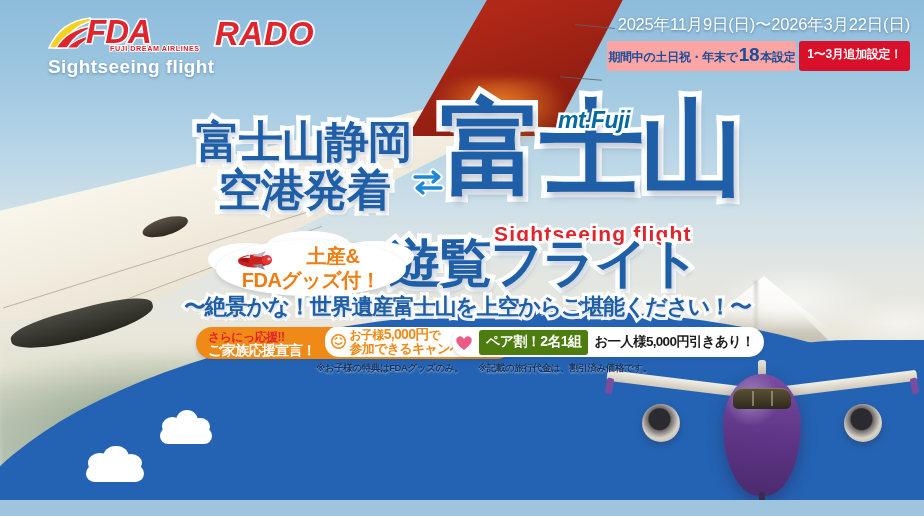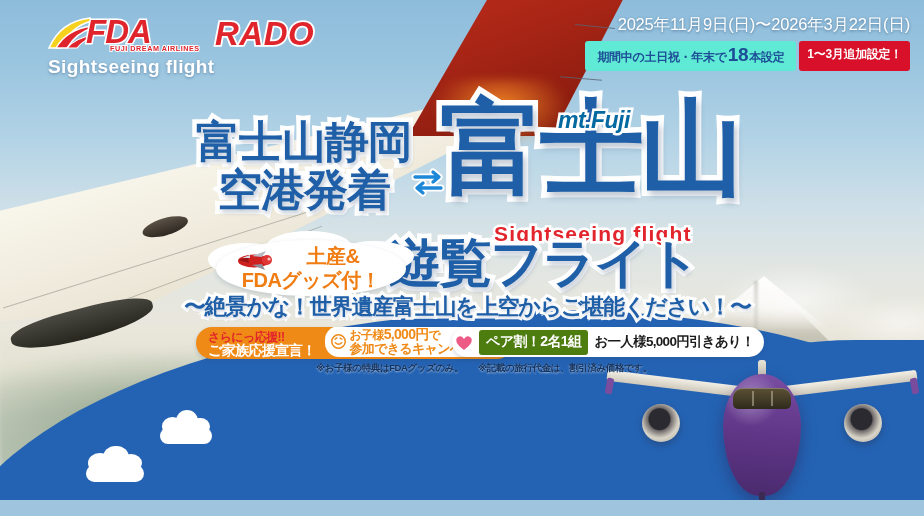--- a/index.html
+++ b/index.html
@@ -207,23 +207,23 @@
     position:absolute; right:14px; top:14px;
     text-align:right;
   }
   .daterange {
     font-size:16.5px; font-weight:normal; color:#ffffff;
     letter-spacing:-.2px; white-space:nowrap;
     text-shadow:0 1px 3px rgba(30,60,100,.55);
   }
   .pillrow { display:flex; gap:3px; margin-top:5px; justify-content:flex-end; }
   .pill-white {
-    background:#5eead4; color:#1c4d96;
+    background:#fca5a5; color:#1c4d96;
     font-size:12px; font-weight:bold;
-    padding:4px 12px 5px; border-radius:3px;
+    padding:4px 1px 5px; border-radius:3px;
     white-space:nowrap; letter-spacing:-.3px;
     display:flex; align-items:baseline; gap:1px;
   }
   .pill-white .big { font-size:19px; color:#1c4d96; line-height:1; }
   .pill-red {
     background:#d8102a; color:#fff;
     font-size:12px; font-weight:bold;
     padding:5px 8px 6px; border-radius:3px;
     white-space:nowrap; letter-spacing:-.3px;
   }

